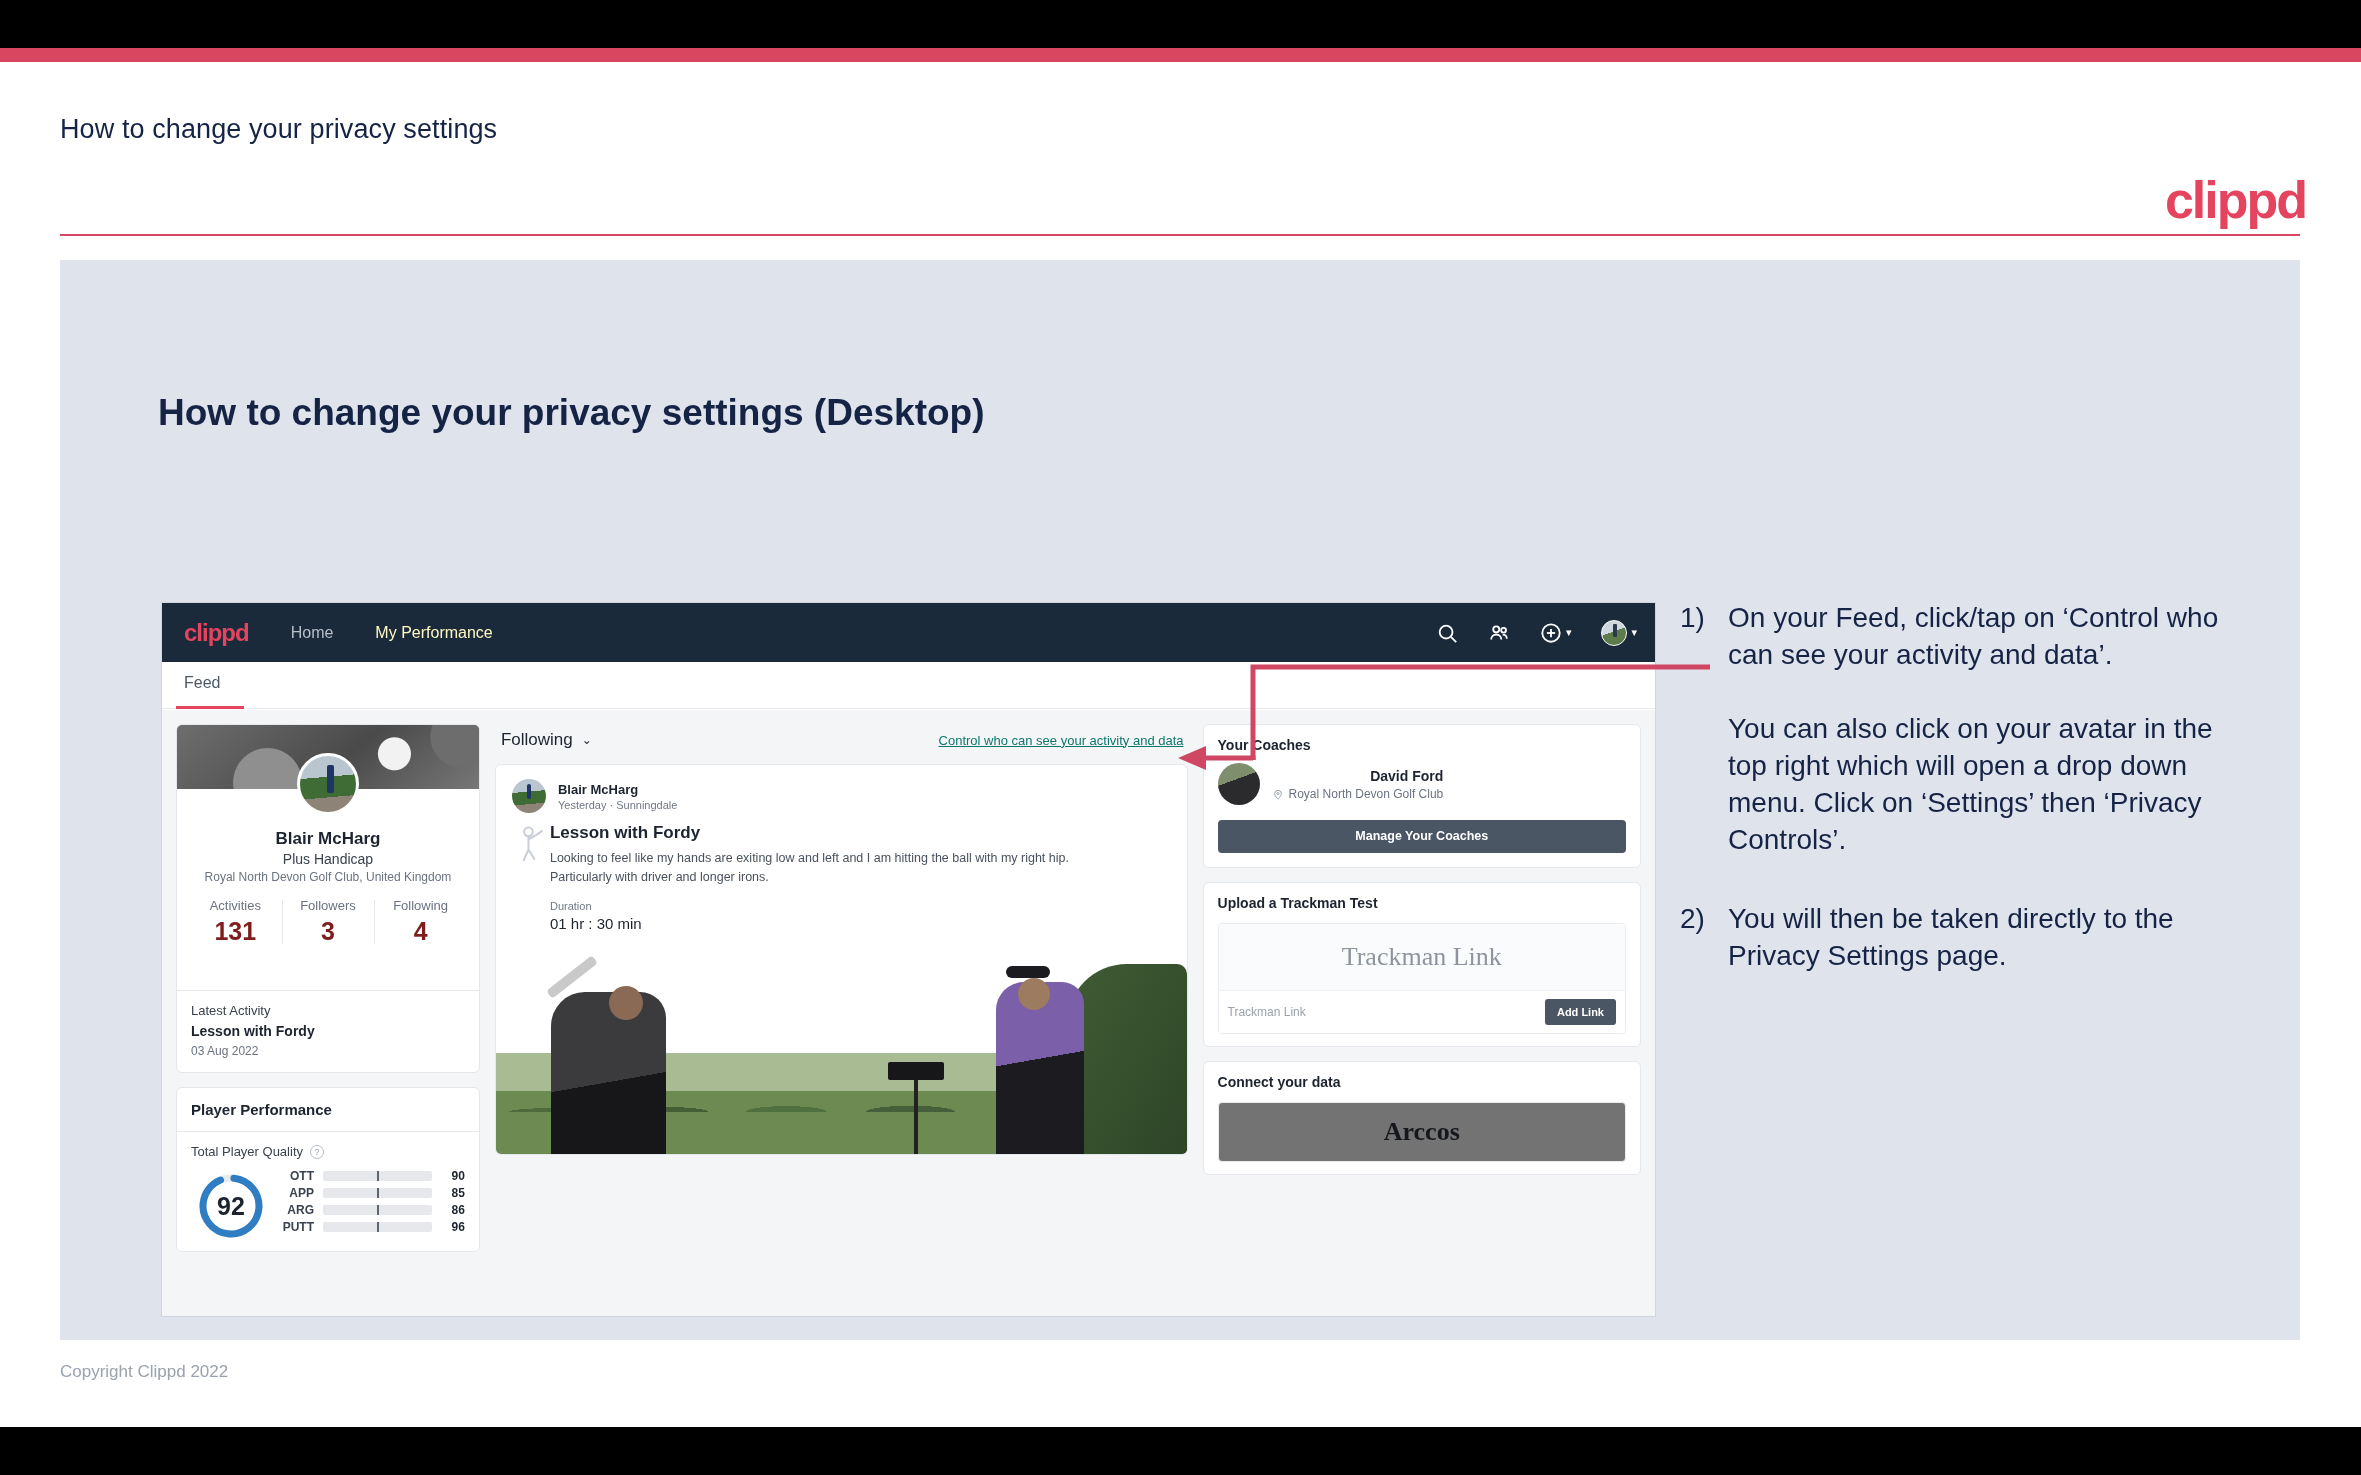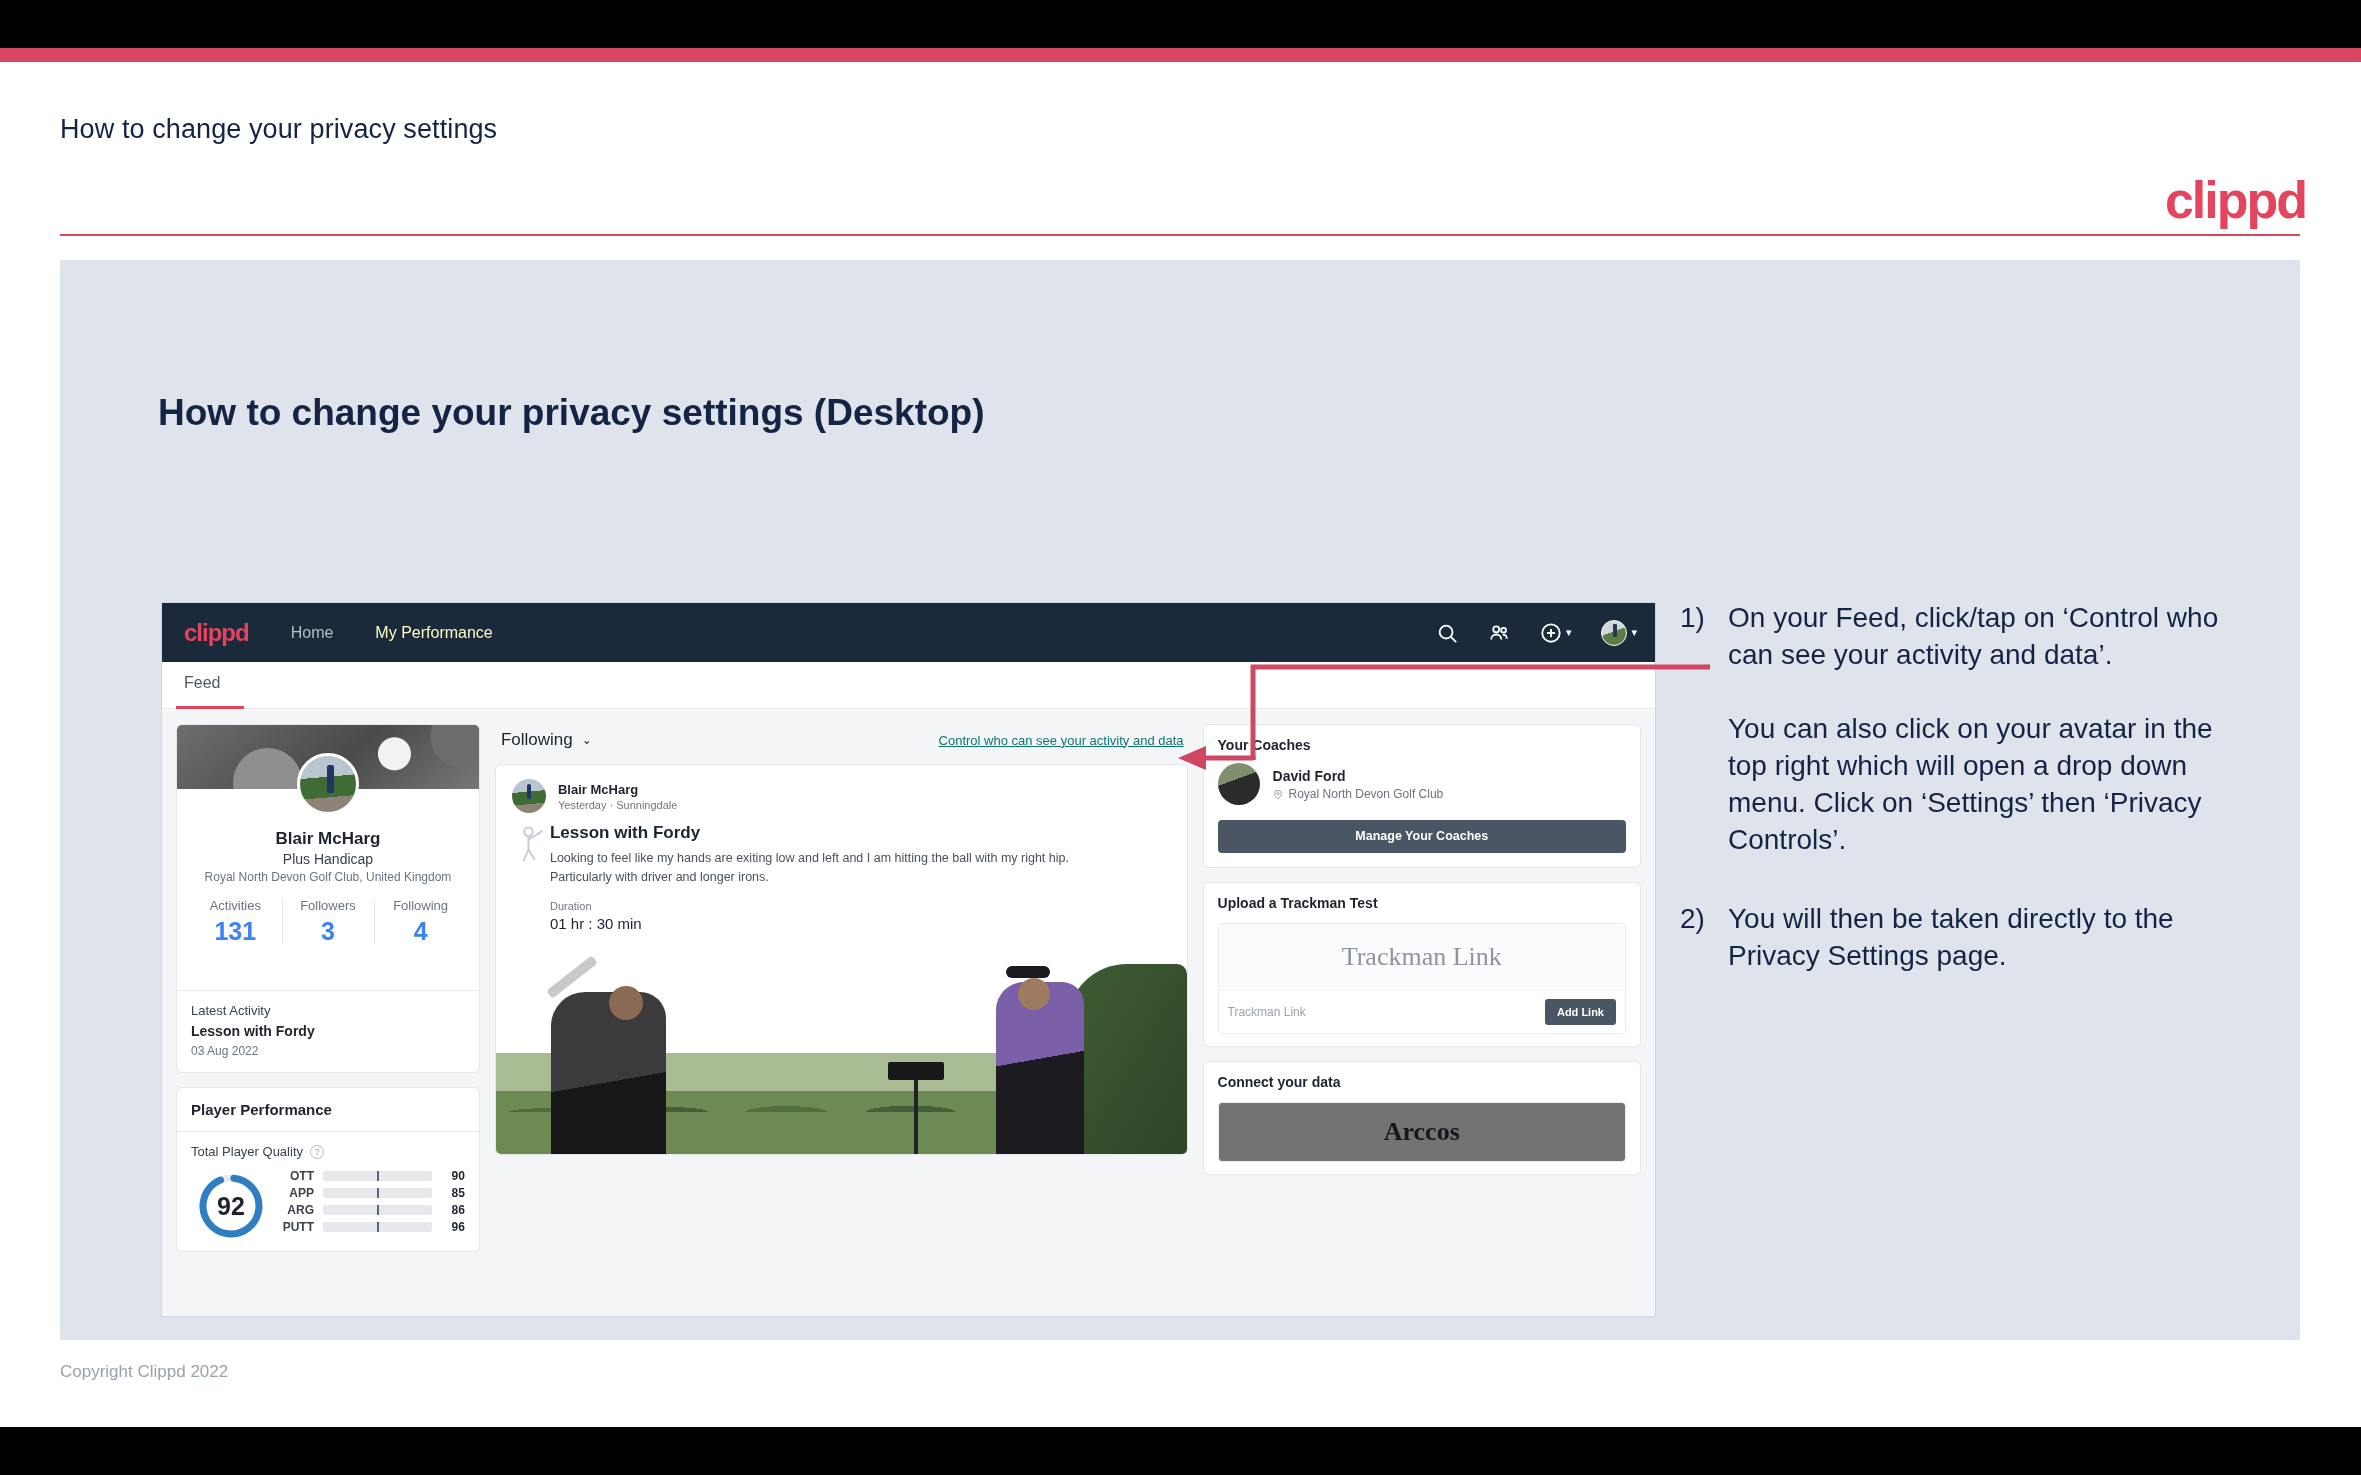--- a/index.html
+++ b/index.html
@@ -118,21 +118,21 @@
   .prof-info { padding:40px 12px 12px; text-align:center; }
   .prof-name { font-size:17px; font-weight:700; color:#1d2430; }
   .prof-hcp  { font-size:14px; color:#39414d; margin-top:2px; }
   .prof-club { font-size:12px; color:#6b7380; margin-top:3px; }
   .prof-stats { display:flex; margin-top:14px; }
   .stat { flex:1; text-align:center; position:relative; }
   .stat + .stat::before {
     content:""; position:absolute; left:0; top:2px; bottom:2px; width:1px; background:#e6e8eb;
   }
   .stat-label { font-size:13px; color:#6b7380; }
-  .stat-value { font-size:25px; font-weight:700; color:#3b82f6; margin-top:4px; }
+  .stat-value { font-size:25px; font-weight:700; color:#7f1d1d; margin-top:4px; }
   .prof-latest { border-top:1px solid #e6e8eb; padding:12px 14px 14px;margin-top:32px; }
   .latest-label { font-size:13px; color:#3a424e; }
   .latest-title { font-size:14px; font-weight:700; color:#1d2430; margin-top:5px; }
   .latest-date  { font-size:12px; color:#6b7380; margin-top:5px; }
 
   
   .pp-head { padding:13px 14px; border-bottom:1px solid #e6e8eb; font-size:15px; font-weight:700; color:#1d2430; }
   .pp-body { padding:12px 14px 10px; }
   .pp-tpq { font-size:13px; color:#3a424e; display:flex; align-items:center; gap:7px; }
   .help-ic {
@@ -240,21 +240,21 @@
     background:#17171a; border-radius:2px;
   }
 
   
   .rc-head { padding:12px 14px 2px; font-size:14px; font-weight:700; color:#1d2430; }
   .coach-row { display:flex; align-items:center; gap:13px; padding:8px 14px 2px; }
   .coach-av {
     width:42px; height:42px; border-radius:50%; flex:0 0 42px;
     background:linear-gradient(160deg,#7f8e6d 0 40%,#2b2b2e 40% 100%);
   }
-  .coach-name { font-size:14px; font-weight:700; color:#1d2430; }
+  .coach-name { font-size:14px; font-weight:700; color:#1d2430;text-align:right; }
   .coach-club { font-size:12px; color:#6b7380; margin-top:3px; display:flex; align-items:center; gap:6px;}
   .pin-ic { width:10px; height:10px; color:#9aa2ab; }
   .btn-dark {
     display:block; margin:13px 14px 14px; height:33px; line-height:33px;
     background:#4b5664; color:#fff; text-align:center; border-radius:4px;
     font-size:12.5px; font-weight:700;
   }
   .tm-box {
     margin:10px 14px 0; border:1px solid #e9ebee; border-radius:4px; overflow:hidden;
   }

